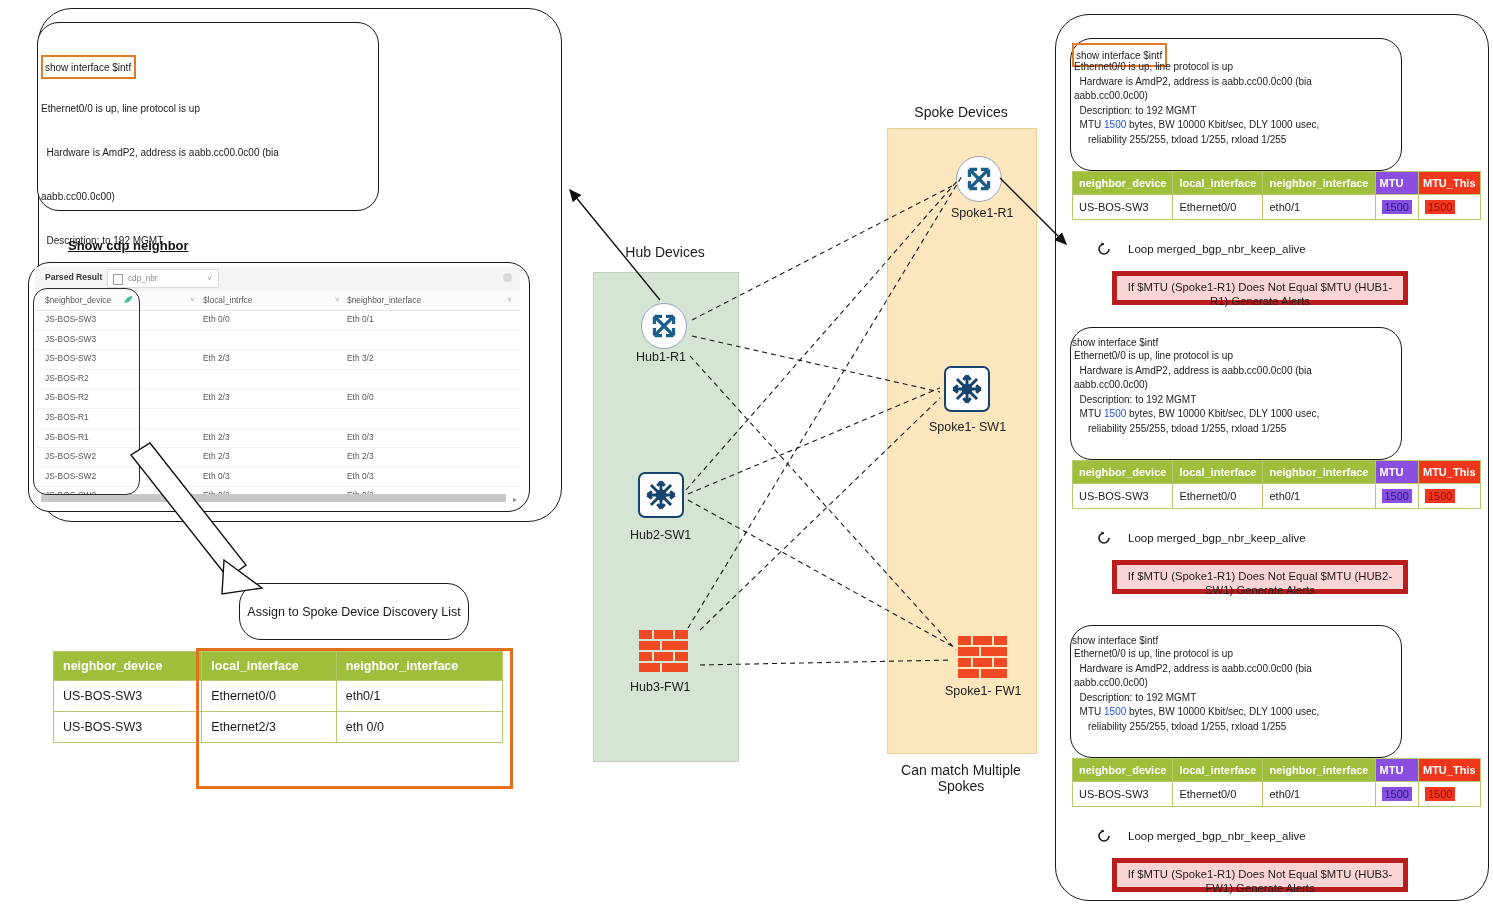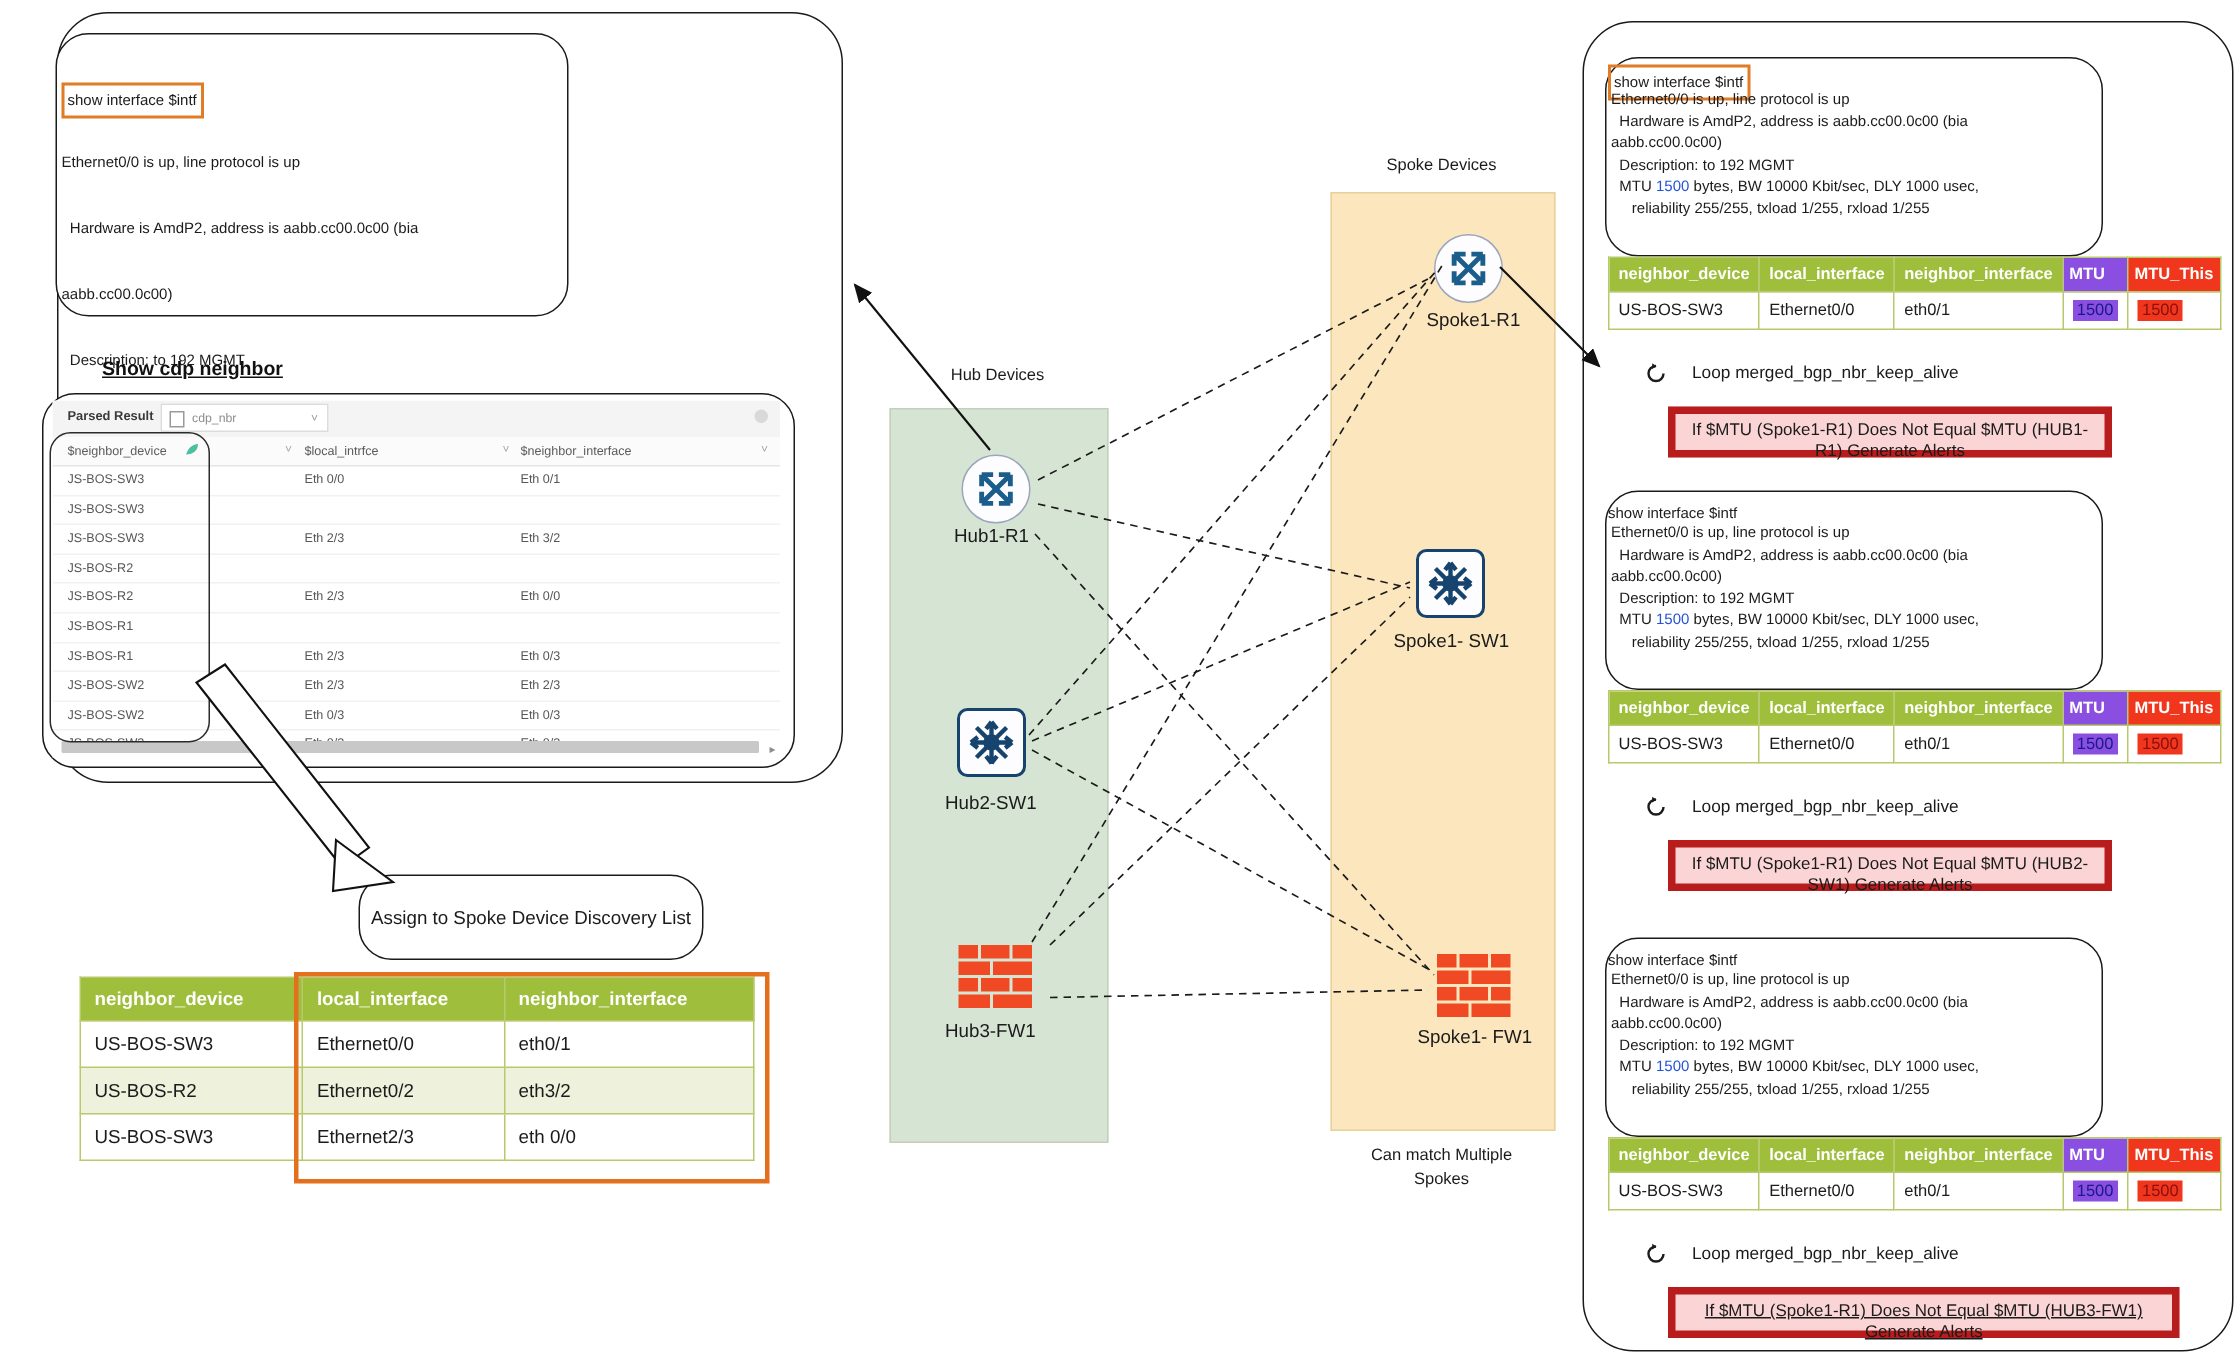--- a/index.html
+++ b/index.html
@@ -13,21 +13,21 @@
 
   
   .cli{font-size:10px;line-height:14.6px;color:#1b1b1b;white-space:pre-wrap;}
   .cmd-hl{border:2px solid #e07b26;padding:0px 3px 1px 2px;display:inline-block;}
   .mtuval{color:#2453d6;}
 
   
   .zonebox{position:absolute;}
   .zone-hub{background:#d6e4d3;border:1px solid #c2cfbe;}
   .zone-spoke{background:#fbe6bd;border:1px solid #e8d099;}
-  .zonelabel{position:absolute;font-size:11px;color:#1b1b1b;text-align:center;}
+  .zonelabel{position:absolute;font-size:14px;color:#1b1b1b;text-align:center;}
   .devlabel{position:absolute;font-size:12.5px;color:#1b1b1b;white-space:nowrap;}
 
   .router-ic{position:absolute;width:46px;height:46px;border-radius:50%;
              background:#fdfdff;border:1.3px solid #9aa6bb;box-sizing:border-box;}
   .switch-ic{position:absolute;width:46px;height:46px;border-radius:7px;
              background:#fdfdff;border:2px solid #16446e;box-sizing:border-box;}
   .fw-ic{position:absolute;width:52px;height:46px;}
 
   
   table.tbl{border-collapse:collapse;position:absolute;}
@@ -190,25 +190,20 @@
       <th style="width:133px;">local_interface</th>
       <th style="width:169px;">neighbor_interface</th>
     </tr>
   </thead>
   <tbody>
     <tr>
       <td>US-BOS-SW3</td>
       <td>Ethernet0/0</td>
       <td>eth0/1</td>
     </tr>
-    <tr class="alt">
-      <td>US-BOS-R2</td>
-      <td>Ethernet0/2</td>
-      <td>eth3/2</td>
-    </tr>
     <tr>
       <td>US-BOS-SW3</td>
       <td>Ethernet2/3</td>
       <td>eth 0/0</td>
     </tr>
   </tbody>
 </table>
 <div class="hl-cols" style="left:196px;top:648px;width:311px;height:135px;"></div>
 
 <div class="zonelabel" style="left:593px;top:244px;width:144px;">Hub Devices</div>
@@ -395,21 +390,21 @@
         </tr>
       </tbody>
     </table>
     <div class="looprow" style="left: 1096px; top: 828px;">
       <svg class="loop-ic" viewBox="0 0 16 16">
          <path d="M13 8 A5 5 0 1 1 8 3 L8 3" fill="none" stroke="#1b1b1b" stroke-width="1.6"></path>
          <path d="M5.5 1.2 L8.4 3.2 L5.4 5.0 Z" fill="#1b1b1b"></path>
        </svg>
        <span>Loop merged_bgp_nbr_keep_alive</span>
     </div>
-    <div class="alertbox" style="left: 1112px; top: 858px; width: 341px; height: 34px; text-decoration: underline;">If  $MTU (Spoke1-R1) Does Not Equal  $MTU (HUB3-FW1) Generate Alerts</div>
+    <div class="alertbox" style="left: 1112px; top: 858px; width: 296px; height: 34px;">If  $MTU (Spoke1-R1) Does Not Equal  $MTU (HUB3-FW1) Generate Alerts</div>
   </div>
 
 <svg class="ov">
   <defs>
     <marker id="ah" markerWidth="10" markerHeight="10" refX="8" refY="4" orient="auto">
       <path d="M0,0 L9,4 L0,8 z" fill="#111"></path>
     </marker>
     <marker id="ahw" markerWidth="14" markerHeight="14" refX="10" refY="5" orient="auto">
       <path d="M0,0 L12,5 L0,10 z" fill="#ffffff" stroke="#111" stroke-width="1"></path>
     </marker>

